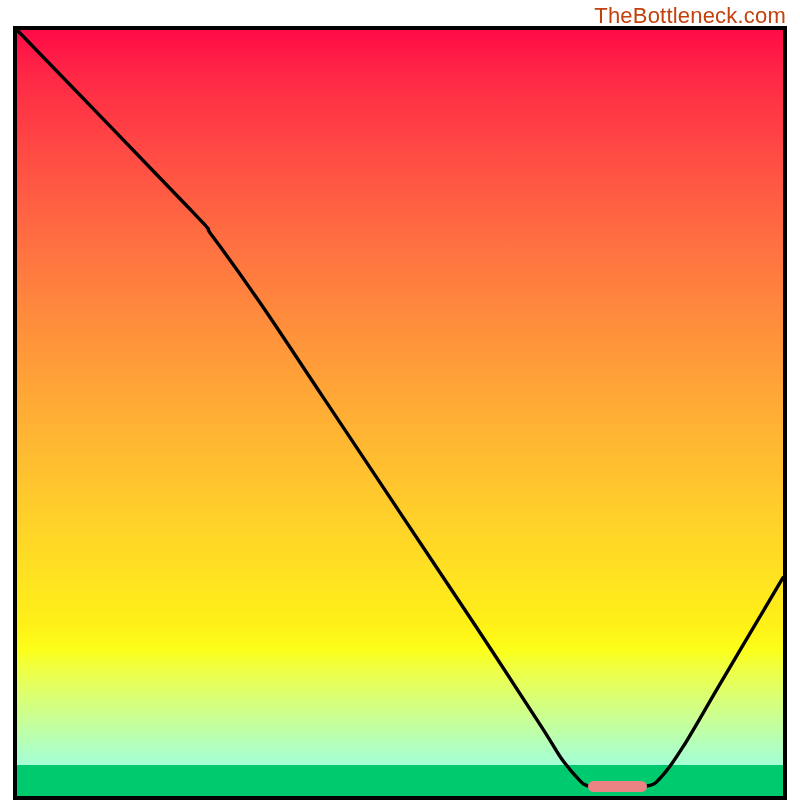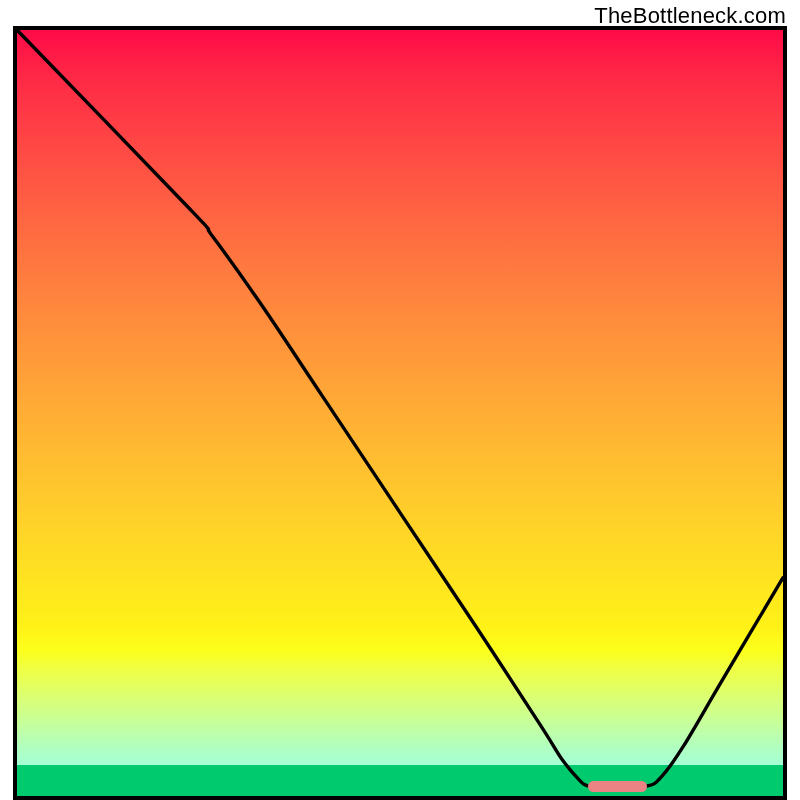--- a/index.html
+++ b/index.html
@@ -70,21 +70,21 @@
   .marker {
     position: absolute;
     height: 11px;
     border-radius: 6px;
     background: #eb8385;
   }
   .watermark {
     position: absolute;
     top: 3px;
     right: 14px;
-    color: #000000;
+    color: #c2410c;
     font-size: 22px;
     letter-spacing: 0.2px;
     font-weight: 500;
   }
 </style>
 </head>
 <body>
 
 <div class="watermark">TheBottleneck.com</div>
 

